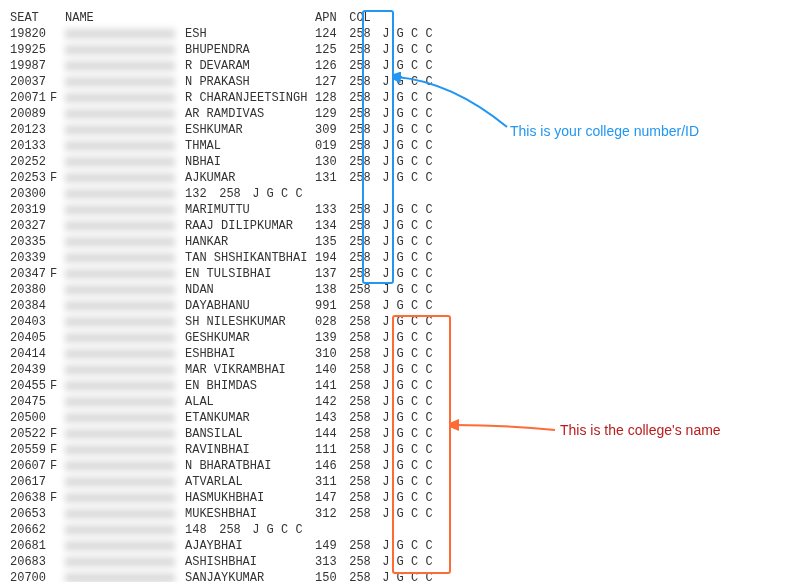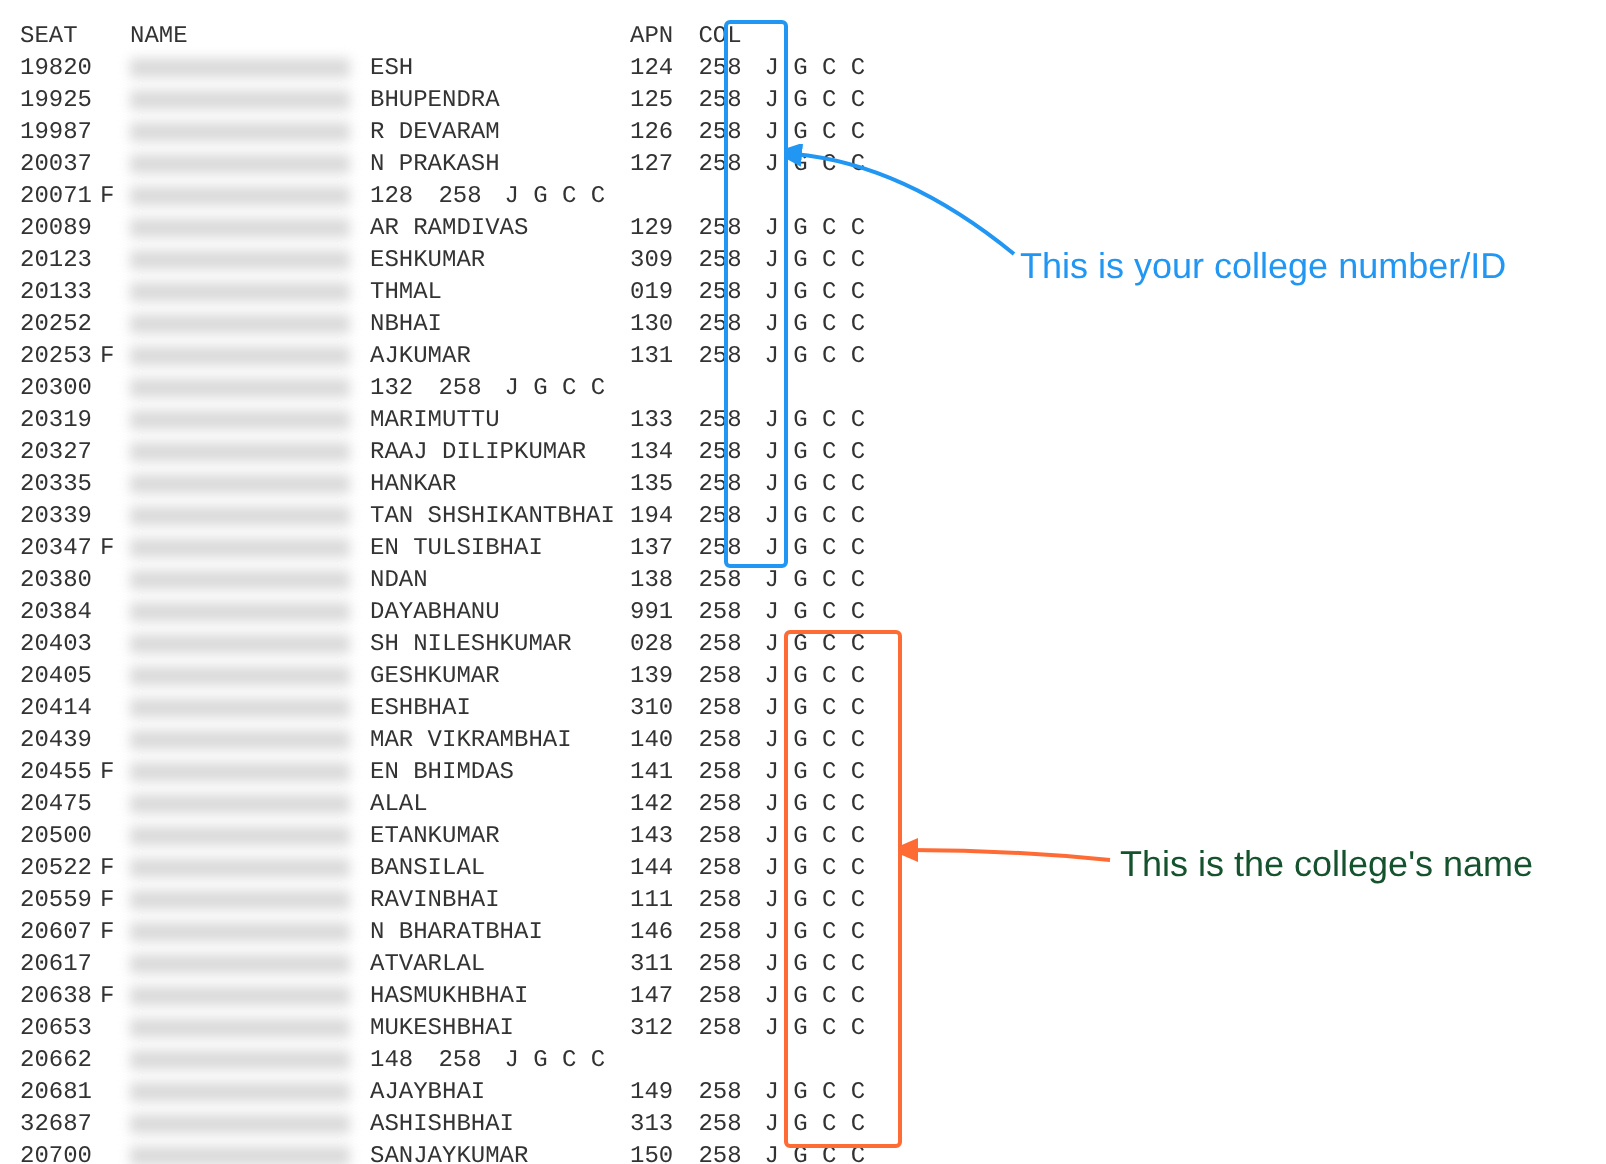--- a/index.html
+++ b/index.html
@@ -57,24 +57,24 @@
     }
     .orange-box {
       position: absolute;
       border: 2px solid #FF6B35;
       border-radius: 3px;
       pointer-events: none;
     }
     .annotation {
       position: absolute;
       font-family: Arial, sans-serif;
-      font-size: 18px;
+      font-size: 14px;
     }
     .annotation-blue { color: #2196F3; }
-    .annotation-orange { color: #14532d; }
+    .annotation-orange { color: #b91c1c; }
     .arrow {
       position: absolute;
       pointer-events: none;
     }
   </style>
 </head>
 <body>
 
 <div class="table-container">
   <div class="row header-row">
@@ -84,21 +84,21 @@
     <span class="col-suffix"></span>
     <span class="col-apn">APN</span>
     <span class="col-col">COL</span>
     <span class="col-rest"></span>
   </div>
   <div id="rows-container">
       <div class="row"><span class="col-seat">19820</span><span class="col-f"></span><span class="col-name blur"> </span><span class="col-suffix">ESH</span><span class="col-apn">124</span><span class="col-col">258</span><span class="col-rest"> J G C C</span></div>
       <div class="row"><span class="col-seat">19925</span><span class="col-f"></span><span class="col-name blur"> </span><span class="col-suffix">BHUPENDRA</span><span class="col-apn">125</span><span class="col-col">258</span><span class="col-rest"> J G C C</span></div>
       <div class="row"><span class="col-seat">19987</span><span class="col-f"></span><span class="col-name blur"> </span><span class="col-suffix">R DEVARAM</span><span class="col-apn">126</span><span class="col-col">258</span><span class="col-rest"> J G C C</span></div>
       <div class="row"><span class="col-seat">20037</span><span class="col-f"></span><span class="col-name blur"> </span><span class="col-suffix">N PRAKASH</span><span class="col-apn">127</span><span class="col-col">258</span><span class="col-rest"> J G C C</span></div>
-      <div class="row"><span class="col-seat">20071</span><span class="col-f">F</span><span class="col-name blur"> </span><span class="col-apn">128</span><span class="col-col">258</span><span class="col-rest"> J G C C</span></div>
+      <div class="row"><span class="col-seat">20071</span><span class="col-f">F</span><span class="col-name blur"> </span><span class="col-suffix">R CHARANJEETSINGH</span><span class="col-apn">128</span><span class="col-col">258</span><span class="col-rest"> J G C C</span></div>
       <div class="row"><span class="col-seat">20089</span><span class="col-f"></span><span class="col-name blur"> </span><span class="col-suffix">AR RAMDIVAS</span><span class="col-apn">129</span><span class="col-col">258</span><span class="col-rest"> J G C C</span></div>
       <div class="row"><span class="col-seat">20123</span><span class="col-f"></span><span class="col-name blur"> </span><span class="col-suffix">ESHKUMAR</span><span class="col-apn">309</span><span class="col-col">258</span><span class="col-rest"> J G C C</span></div>
       <div class="row"><span class="col-seat">20133</span><span class="col-f"></span><span class="col-name blur"> </span><span class="col-suffix">THMAL</span><span class="col-apn">019</span><span class="col-col">258</span><span class="col-rest"> J G C C</span></div>
       <div class="row"><span class="col-seat">20252</span><span class="col-f"></span><span class="col-name blur"> </span><span class="col-suffix">NBHAI</span><span class="col-apn">130</span><span class="col-col">258</span><span class="col-rest"> J G C C</span></div>
       <div class="row"><span class="col-seat">20253</span><span class="col-f">F</span><span class="col-name blur"> </span><span class="col-suffix">AJKUMAR</span><span class="col-apn">131</span><span class="col-col">258</span><span class="col-rest"> J G C C</span></div>
       <div class="row"><span class="col-seat">20300</span><span class="col-f"></span><span class="col-name blur"> </span><span class="col-apn">132</span><span class="col-col">258</span><span class="col-rest"> J G C C</span></div>
       <div class="row"><span class="col-seat">20319</span><span class="col-f"></span><span class="col-name blur"> </span><span class="col-suffix">MARIMUTTU</span><span class="col-apn">133</span><span class="col-col">258</span><span class="col-rest"> J G C C</span></div>
       <div class="row"><span class="col-seat">20327</span><span class="col-f"></span><span class="col-name blur"> </span><span class="col-suffix">RAAJ DILIPKUMAR</span><span class="col-apn">134</span><span class="col-col">258</span><span class="col-rest"> J G C C</span></div>
       <div class="row"><span class="col-seat">20335</span><span class="col-f"></span><span class="col-name blur"> </span><span class="col-suffix">HANKAR</span><span class="col-apn">135</span><span class="col-col">258</span><span class="col-rest"> J G C C</span></div>
       <div class="row"><span class="col-seat">20339</span><span class="col-f"></span><span class="col-name blur"> </span><span class="col-suffix">TAN SHSHIKANTBHAI</span><span class="col-apn">194</span><span class="col-col">258</span><span class="col-rest"> J G C C</span></div>
@@ -113,21 +113,21 @@
       <div class="row"><span class="col-seat">20475</span><span class="col-f"></span><span class="col-name blur"> </span><span class="col-suffix">ALAL</span><span class="col-apn">142</span><span class="col-col">258</span><span class="col-rest"> J G C C</span></div>
       <div class="row"><span class="col-seat">20500</span><span class="col-f"></span><span class="col-name blur"> </span><span class="col-suffix">ETANKUMAR</span><span class="col-apn">143</span><span class="col-col">258</span><span class="col-rest"> J G C C</span></div>
       <div class="row"><span class="col-seat">20522</span><span class="col-f">F</span><span class="col-name blur"> </span><span class="col-suffix">BANSILAL</span><span class="col-apn">144</span><span class="col-col">258</span><span class="col-rest"> J G C C</span></div>
       <div class="row"><span class="col-seat">20559</span><span class="col-f">F</span><span class="col-name blur"> </span><span class="col-suffix">RAVINBHAI</span><span class="col-apn">111</span><span class="col-col">258</span><span class="col-rest"> J G C C</span></div>
       <div class="row"><span class="col-seat">20607</span><span class="col-f">F</span><span class="col-name blur"> </span><span class="col-suffix">N BHARATBHAI</span><span class="col-apn">146</span><span class="col-col">258</span><span class="col-rest"> J G C C</span></div>
       <div class="row"><span class="col-seat">20617</span><span class="col-f"></span><span class="col-name blur"> </span><span class="col-suffix">ATVARLAL</span><span class="col-apn">311</span><span class="col-col">258</span><span class="col-rest"> J G C C</span></div>
       <div class="row"><span class="col-seat">20638</span><span class="col-f">F</span><span class="col-name blur"> </span><span class="col-suffix">HASMUKHBHAI</span><span class="col-apn">147</span><span class="col-col">258</span><span class="col-rest"> J G C C</span></div>
       <div class="row"><span class="col-seat">20653</span><span class="col-f"></span><span class="col-name blur"> </span><span class="col-suffix">MUKESHBHAI</span><span class="col-apn">312</span><span class="col-col">258</span><span class="col-rest"> J G C C</span></div>
       <div class="row"><span class="col-seat">20662</span><span class="col-f"></span><span class="col-name blur"> </span><span class="col-apn">148</span><span class="col-col">258</span><span class="col-rest"> J G C C</span></div>
       <div class="row"><span class="col-seat">20681</span><span class="col-f"></span><span class="col-name blur"> </span><span class="col-suffix">AJAYBHAI</span><span class="col-apn">149</span><span class="col-col">258</span><span class="col-rest"> J G C C</span></div>
-      <div class="row"><span class="col-seat">32687</span><span class="col-f"></span><span class="col-name blur"> </span><span class="col-suffix">ASHISHBHAI</span><span class="col-apn">313</span><span class="col-col">258</span><span class="col-rest"> J G C C</span></div>
+      <div class="row"><span class="col-seat">20683</span><span class="col-f"></span><span class="col-name blur"> </span><span class="col-suffix">ASHISHBHAI</span><span class="col-apn">313</span><span class="col-col">258</span><span class="col-rest"> J G C C</span></div>
       <div class="row"><span class="col-seat">20700</span><span class="col-f"></span><span class="col-name blur"> </span><span class="col-suffix">SANJAYKUMAR</span><span class="col-apn">150</span><span class="col-col">258</span><span class="col-rest"> J G C C</span></div>
     </div>
 
   <div class="blue-box" style="left:352px; top:0px; width:28px; height:270px;"></div>
   <div class="orange-box" style="left:382px; top:305px; width:55px; height:255px;"></div>
 
   <svg class="arrow" style="left:382px; top:62px; width:120px; height:60px;">
     <defs>
       <marker id="arrowblue" markerWidth="10" markerHeight="10" refX="2" refY="3" orient="auto">
         <path d="M0,0 L0,6 L7,3 z" fill="#2196F3"></path>

